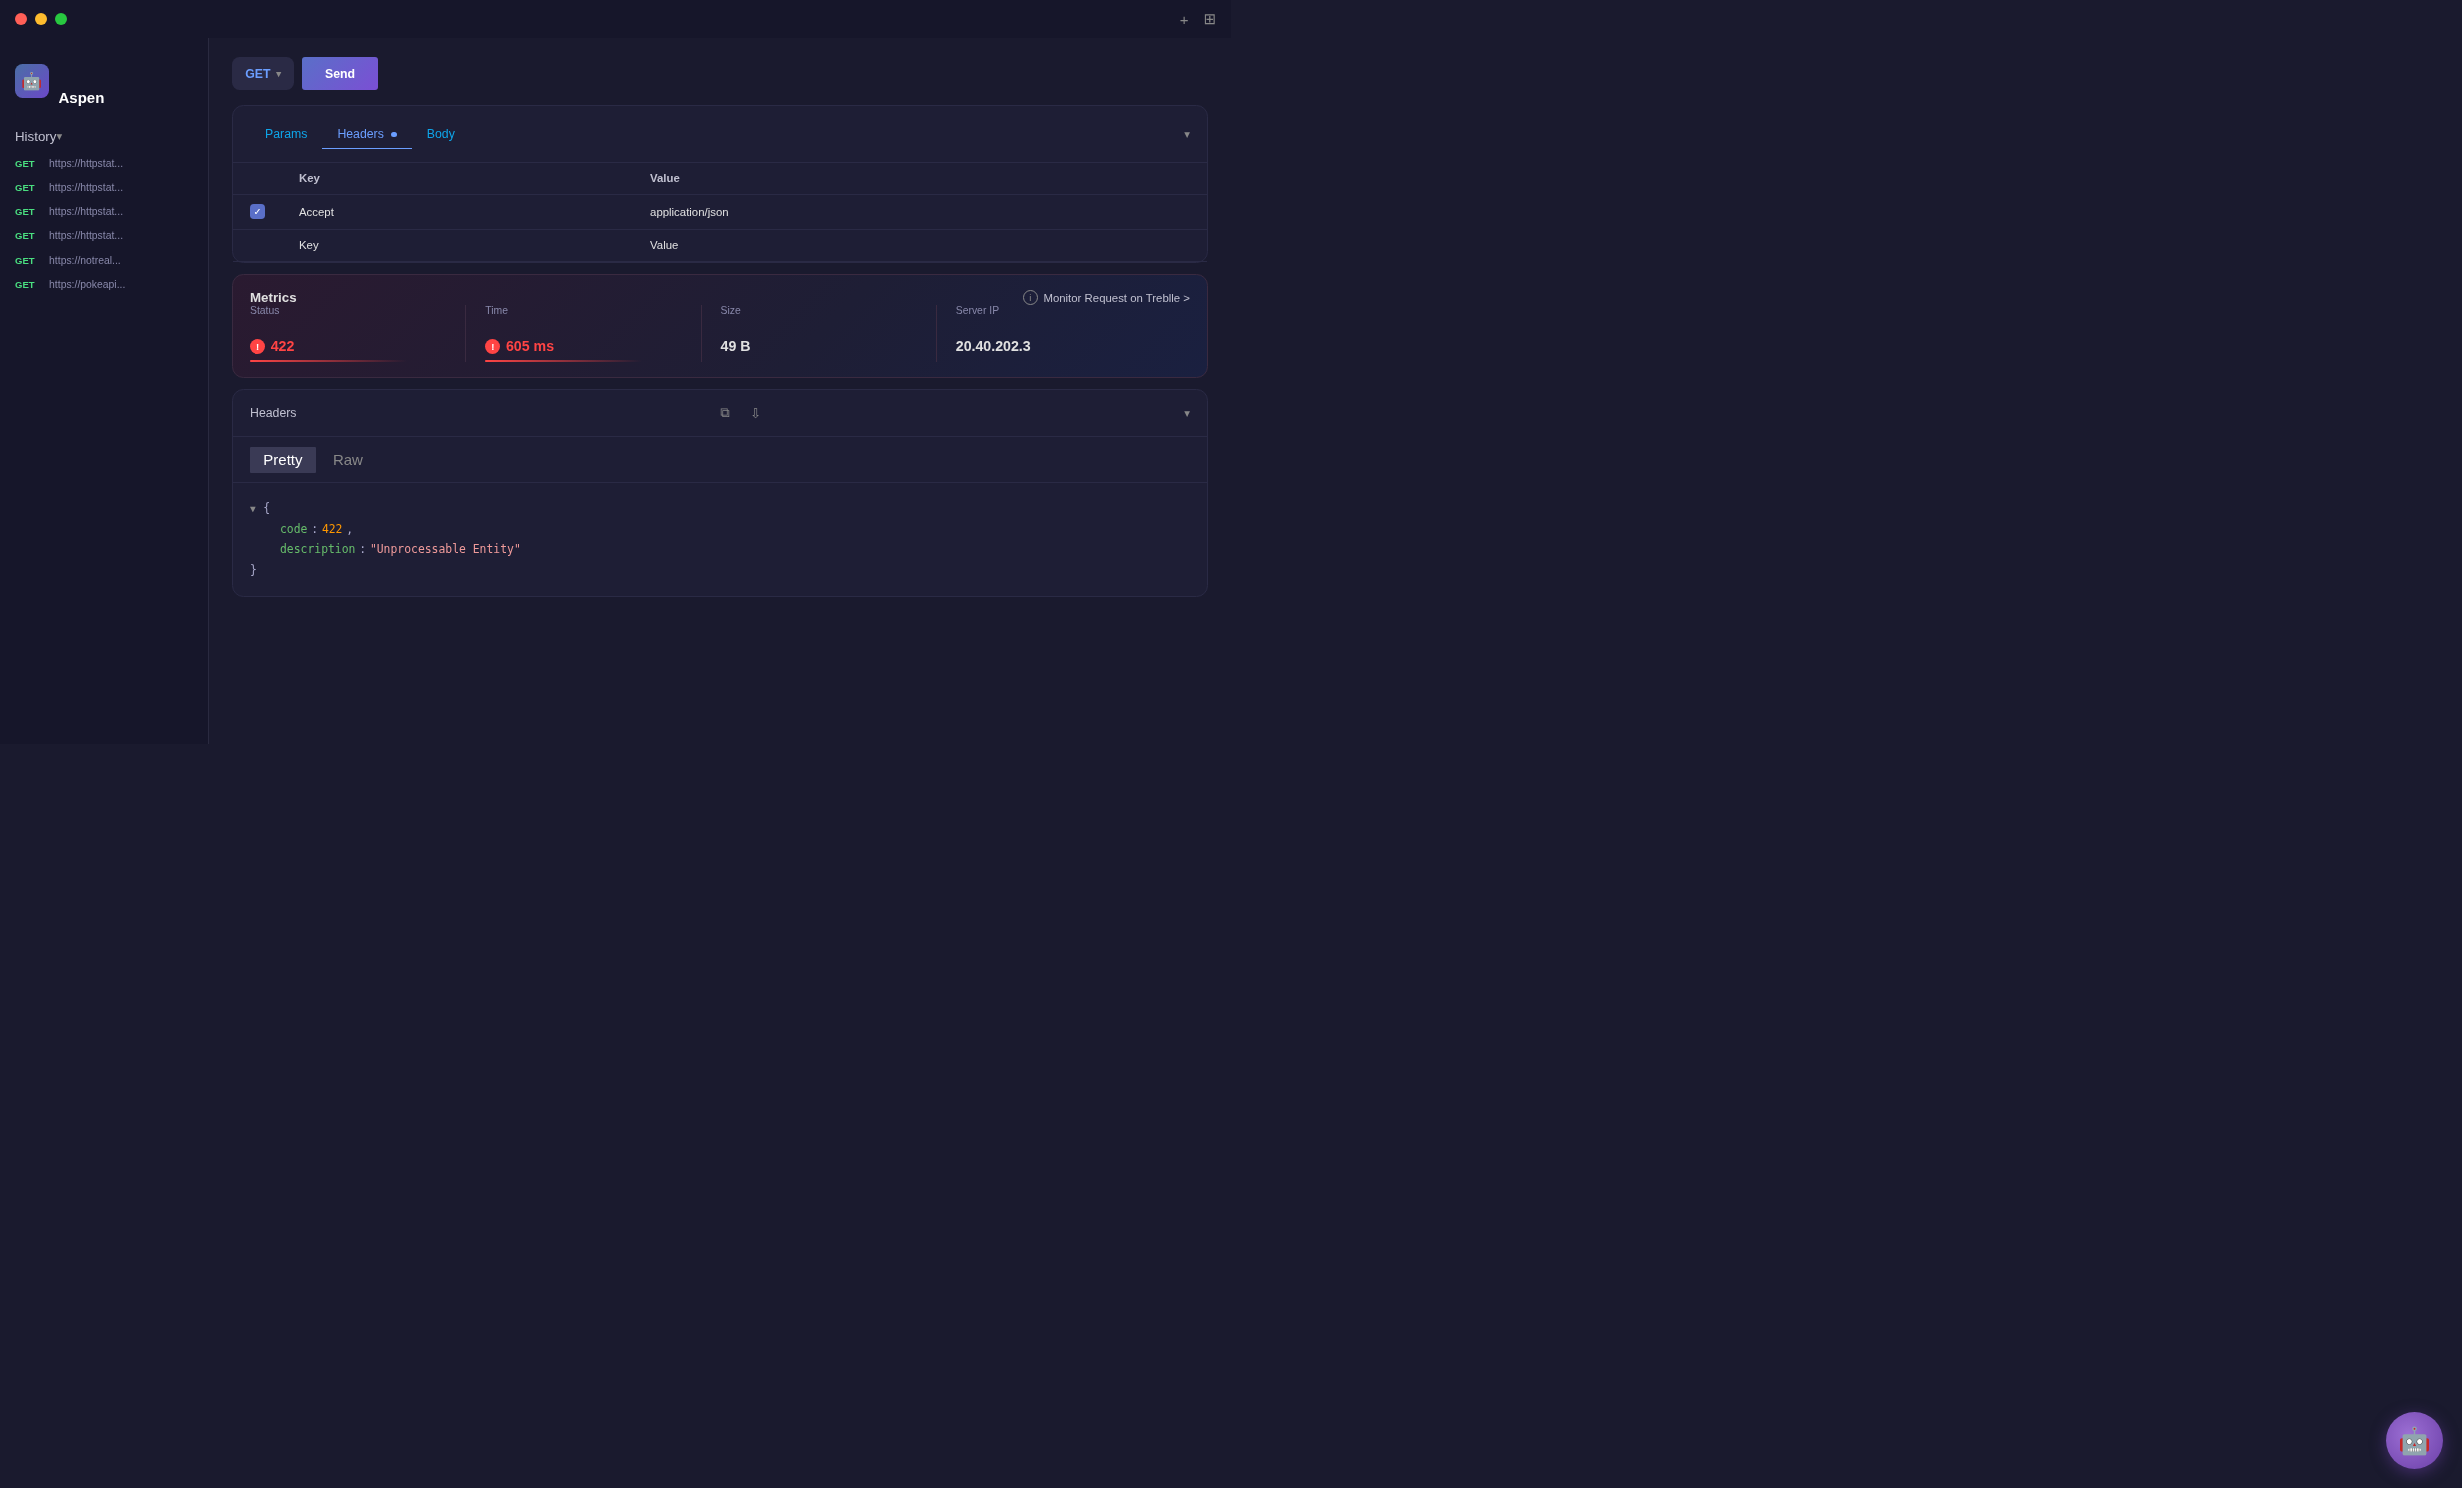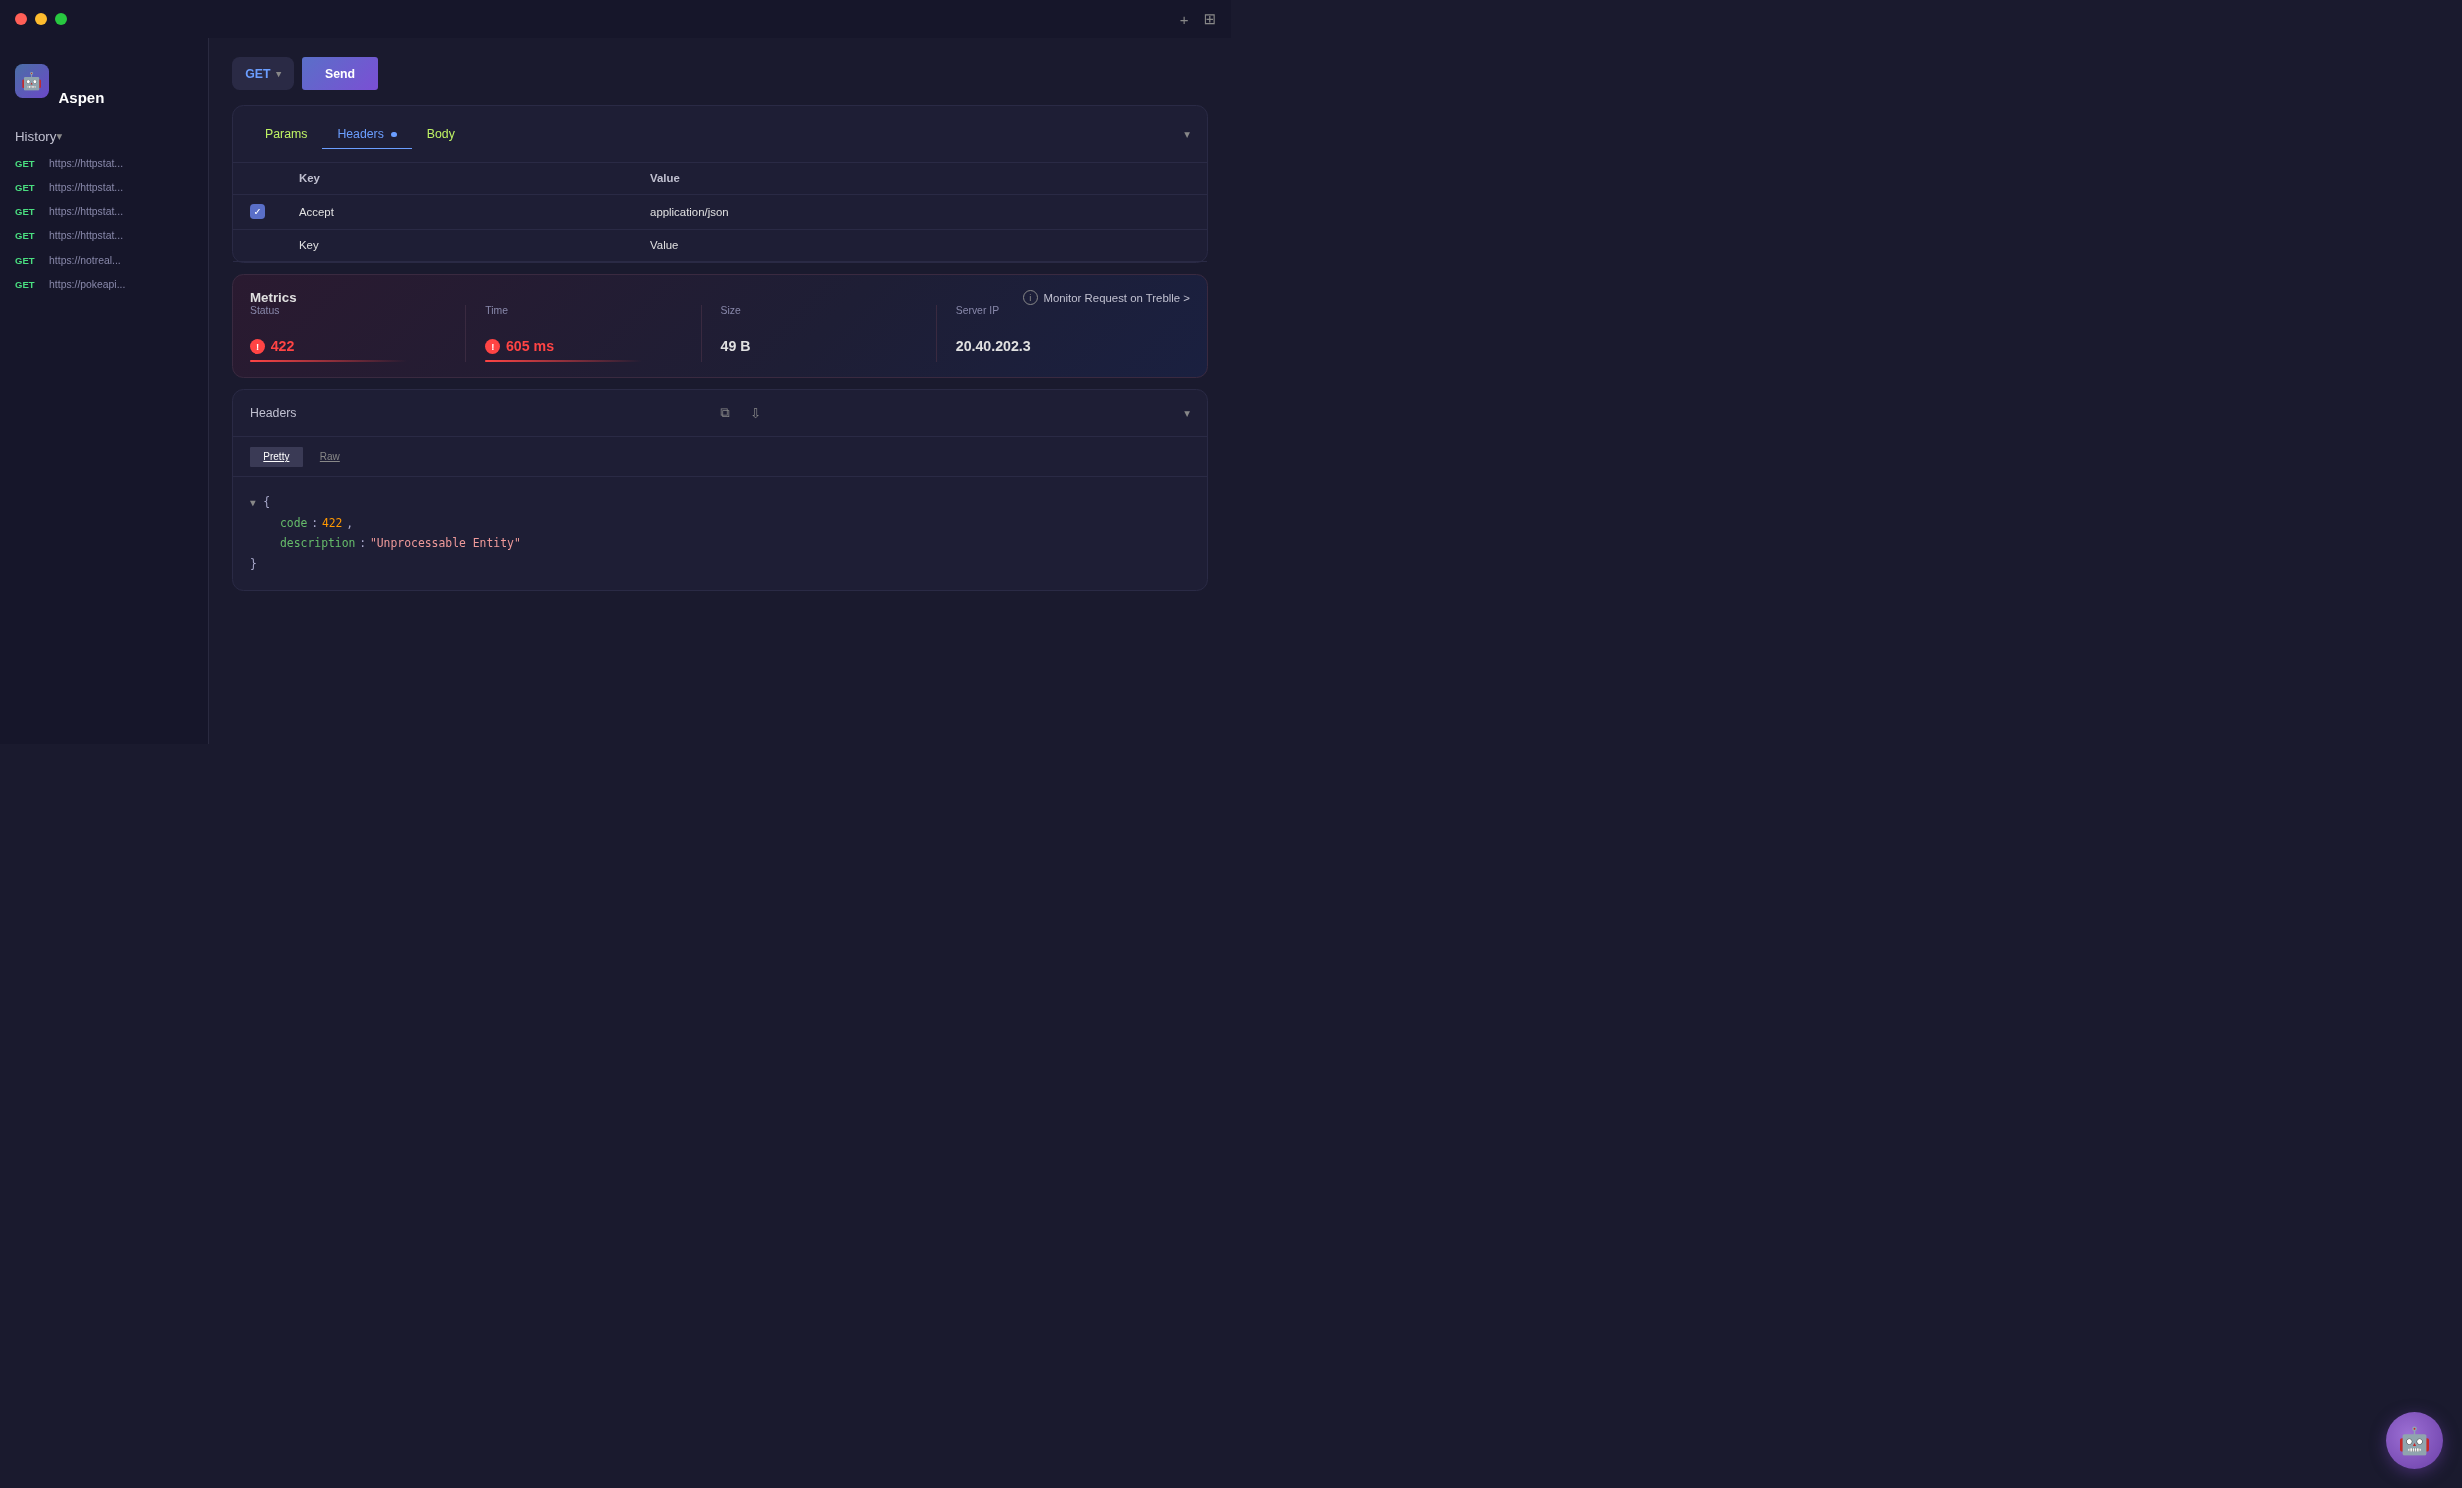--- a/index.html
+++ b/index.html
@@ -192,21 +192,21 @@
     }
     .panel-header {
       display: flex;
       align-items: center;
       padding: 13.3px 17px;
       border-bottom: 0.9px solid #2a2a45;
     }
     .tab-item {
       padding: 7.6px 15px;
       font-size: 12.3px;
-      color: #bef264;
+      color: #0ea5e9;
       cursor: pointer;
       border-bottom: 1.9px solid transparent;
       margin-bottom: -0.9px;
     }
     .tab-item.active {
       color: #6b9eff;
       border-bottom: 1.9px solid #6b9eff;
     }
     .tab-dot {
       display: inline-block;
@@ -407,24 +407,23 @@
     }
     .format-tabs {
       display: flex;
       gap: 3.8px;
       padding: 9.5px 17px;
       border-bottom: 0.9px solid #2a2a45;
     }
     .format-tab {
       padding: 4.7px 13.3px;
       border-radius: 1px;
-      font-size: 10px;
+      font-size: 15px;
       cursor: pointer;
       color: #888;
-      text-decoration: underline;
     }
     .format-tab.active {
       background: #3a3a55;
       color: white;
     }
     .code-body {
       padding: 15px 17px;
       font-family: 'SF Mono', 'Menlo', 'Monaco', monospace;
       font-size: 11.4px;
       line-height: 1.8;

